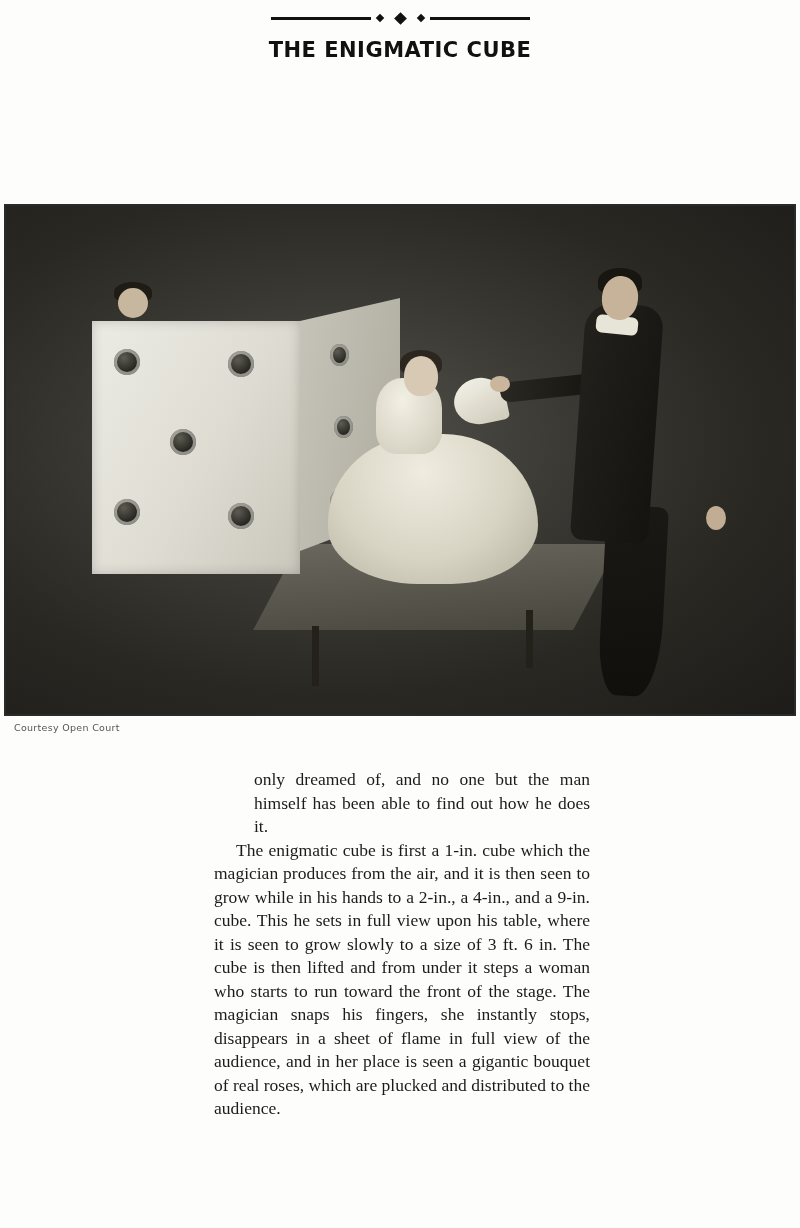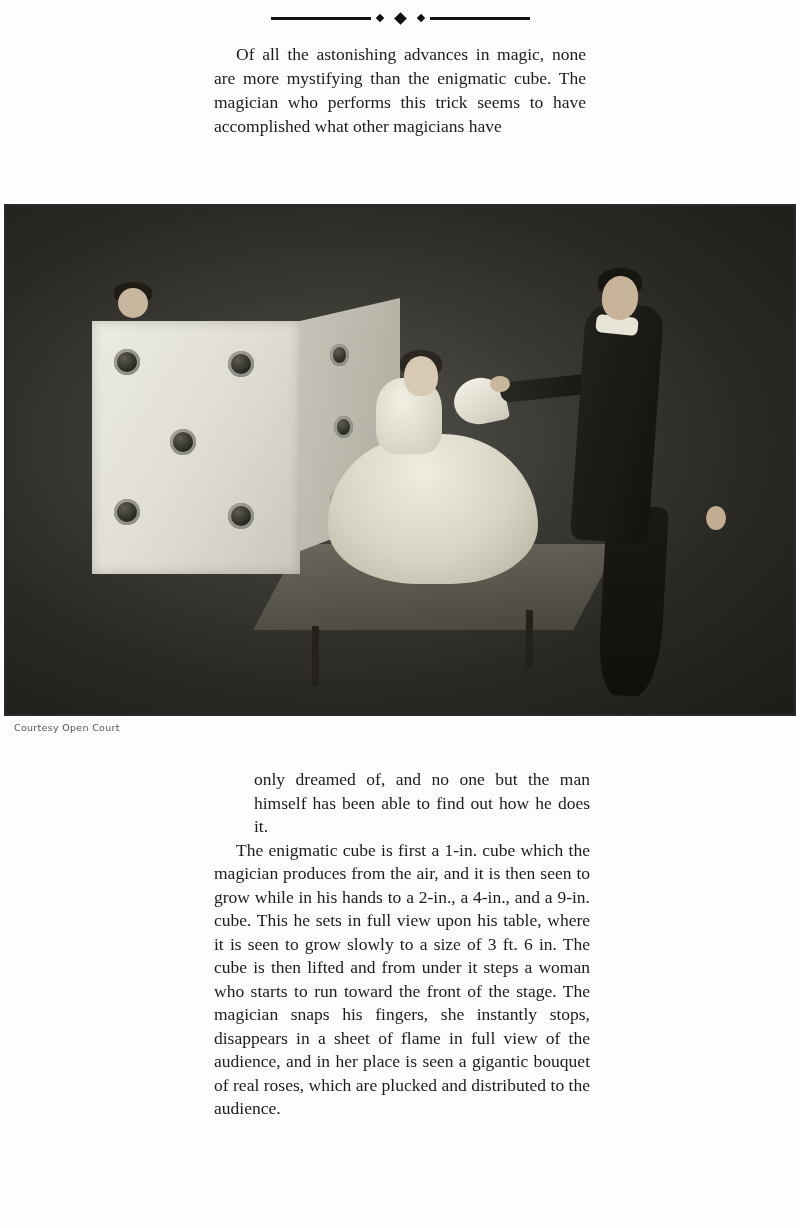--- a/index.html
+++ b/index.html
@@ -326,24 +326,22 @@
 <div class="page">
 
   <div class="ornament">
     <div class="orn-rule"></div>
     <div class="orn-diamond small"></div>
     <div class="orn-diamond"></div>
     <div class="orn-diamond small"></div>
     <div class="orn-rule"></div>
   </div>
 
-
-  <div class="col-intro">
-    <p>Of all the astonishing advances in magic, none are more mystifying than the enigmatic cube.  The magician who performs this trick seems to have accomplished what other magicians have</p>
-  </div>
+  <div class="headline">THE ENIGMATIC CUBE</div>
+
 
   <div class="figure">
     <div class="photo">
 
       <div class="table-top"></div>
       <div class="table-leg l1"></div>
       <div class="table-leg l2"></div>
 
       <div class="hair-peek"></div>
       <div class="head-peek"></div>

